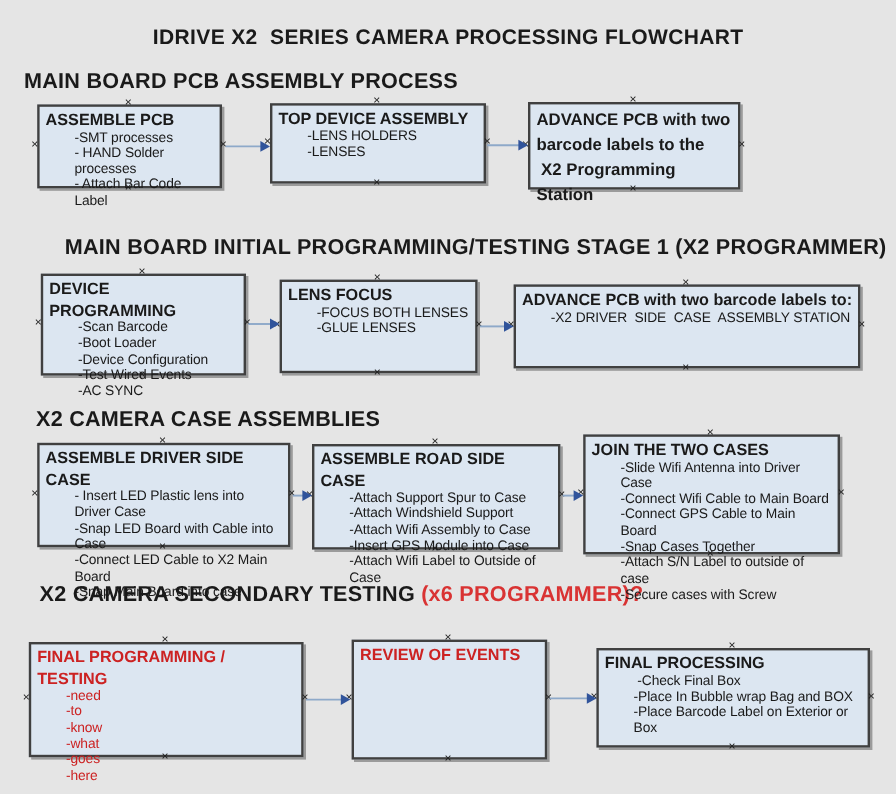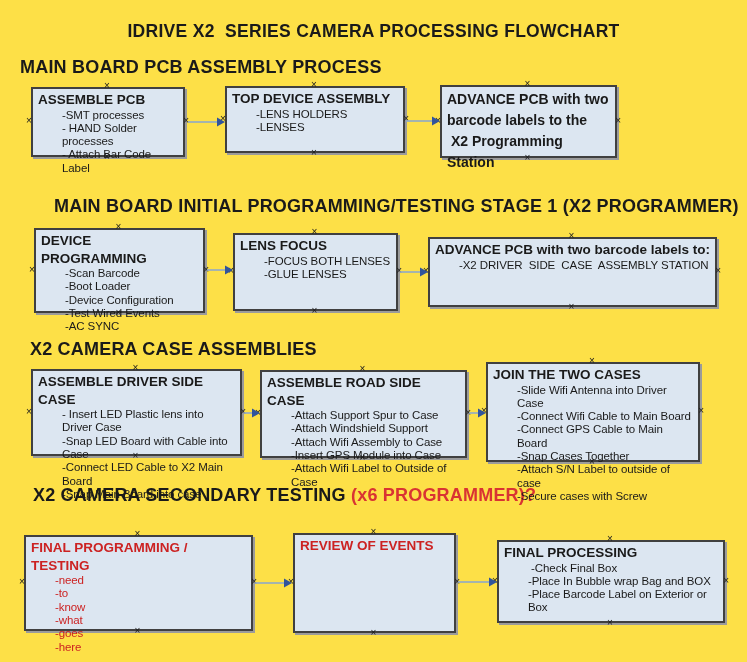--- a/index.html
+++ b/index.html
@@ -1,17 +1,17 @@
 <!DOCTYPE html>
 <html style="--box_fill: #dce6f1; --box_border: #404040; --box_shadow: #9b9b9b; --text: #1a1a1a; --red: #cc2222; --header_red: #d93333; --arrow_line: #8ea9c9; --arrow_head: #31549b;"><head>
 <meta charset="utf-8">
 <style>
   html,body{margin:0;padding:0;background:#ffffff;}
   body{width:747px;height:662px;font-family:"Liberation Sans",sans-serif;color:var(--text,#1a1a1a);}
-  .page{position:relative;width:747px;height:662px;overflow:hidden;background:#fde047;}
+  .page{position:relative;width:747px;height:662px;overflow:hidden;background:#e5e5e5;}
 
   .main-title{position:absolute;top:21px;left:0;width:100%;text-align:center;
     font-size:17.5px;font-weight:bold;letter-spacing:.3px;white-space:pre;}
 
   .sec-heading{position:absolute;font-size:18px;font-weight:bold;letter-spacing:.2px;white-space:pre;}
   .sec-heading .red-part{color:var(--header_red,#d93333);}
 
   .box{position:absolute;box-sizing:border-box;background:var(--box_fill,#dce6f1);
     border:2px solid var(--box_border,#404040);
     box-shadow:2px 2px 0 0 var(--box_shadow,#9b9b9b);

